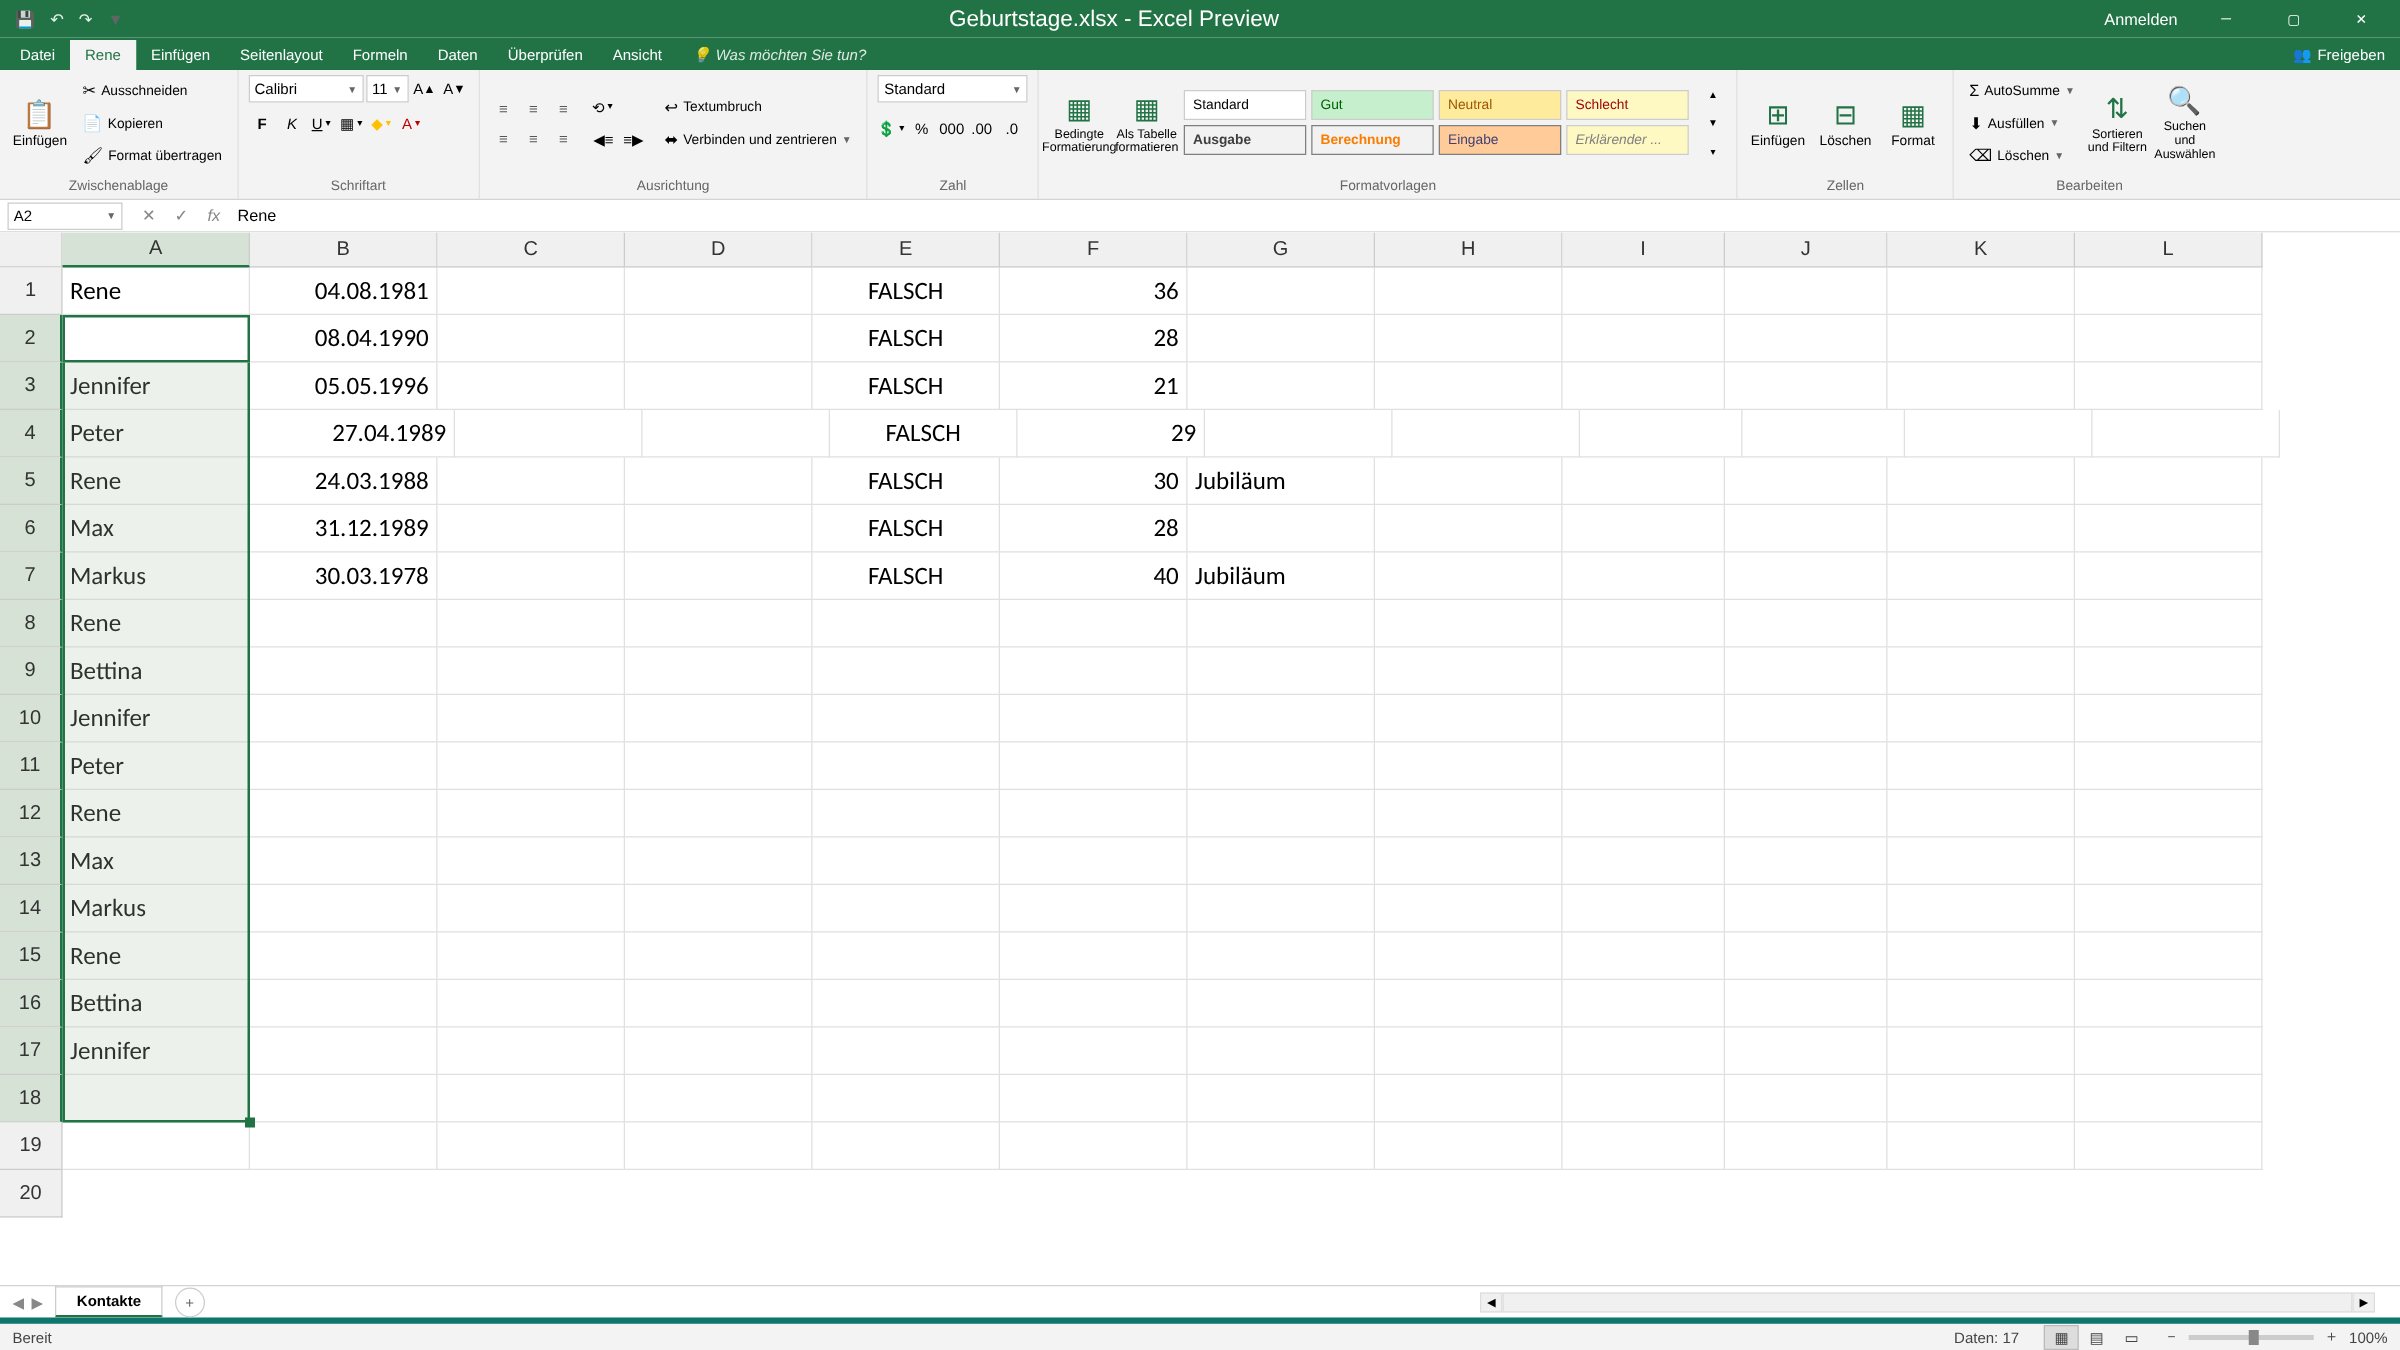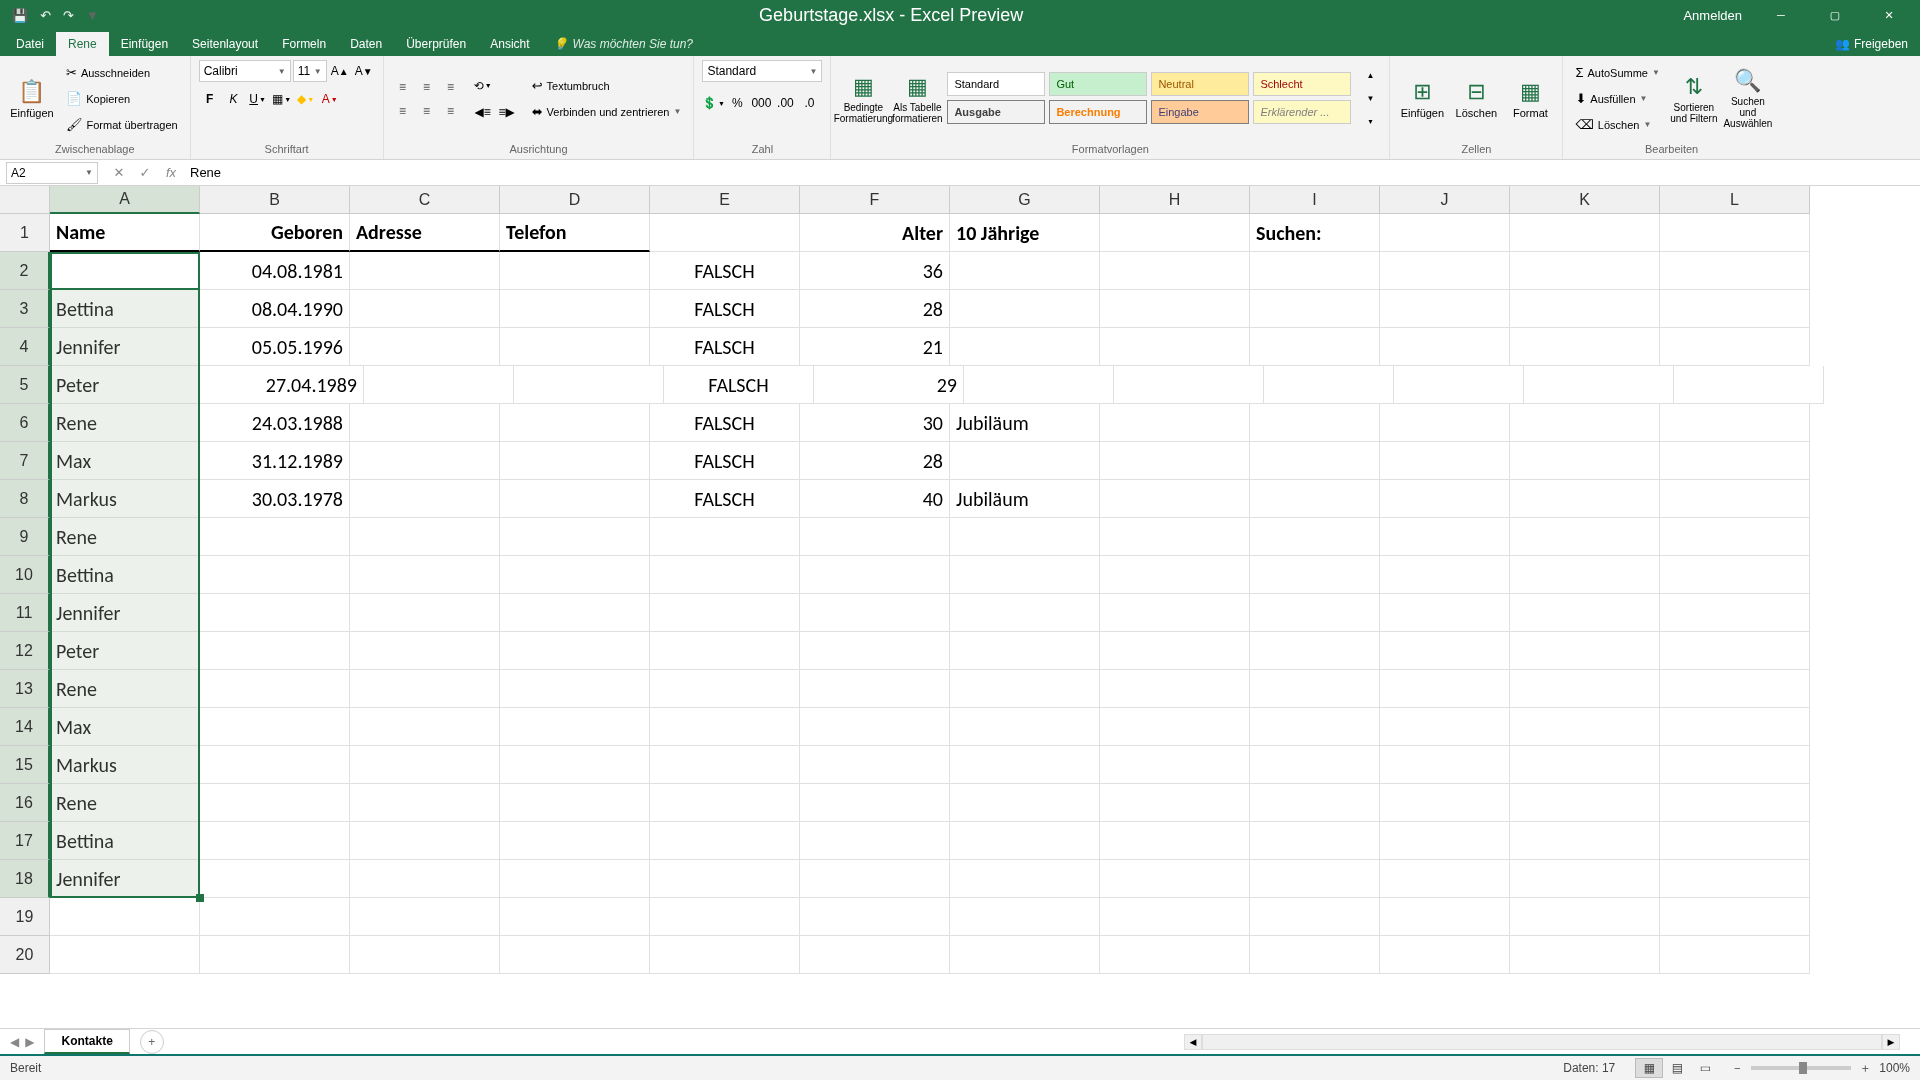--- a/index.html
+++ b/index.html
@@ -89,21 +89,21 @@
 
 .sheet-tabs { height: 26px; background: #fff; border-top: 1px solid #d4d4d4; display: flex; align-items: center; }
 .st-nav { display: flex; gap: 6px; padding: 0 10px; color: #888; }
 .st-tab { padding: 4px 16px; border: 1px solid #ccc; border-bottom: 2px solid #217346; background: #fff; font-size: 12px; font-weight: bold; }
 .st-add { width: 24px; height: 24px; border: 1px solid #ccc; border-radius: 50%; display: flex; align-items: center; justify-content: center; margin-left: 10px; color: #666; }
 .hscroll { flex: 1; display: flex; justify-content: flex-end; align-items: center; padding-right: 20px; }
 .hscroll-track { width: 680px; height: 16px; background: #f0f0f0; border: 1px solid #ddd; position: relative; }
 .hscroll-btn { width: 18px; height: 16px; background: #f0f0f0; border: 1px solid #ddd; display: flex; align-items: center; justify-content: center; font-size: 9px; }
 
 
-.status { height: 26px; background: #f3f3f3; border-top: 2px solid #0f766e; display: flex; align-items: center; padding: 0 10px; font-size: 12px; color: #444; }
+.status { height: 26px; background: #f3f3f3; border-top: 5px solid #0f766e; display: flex; align-items: center; padding: 0 10px; font-size: 12px; color: #444; }
 .status .spacer { flex: 1; }
 .status .view-btn { width: 28px; height: 20px; display: flex; align-items: center; justify-content: center; border: 1px solid transparent; }
 .status .view-btn.active { background: #ddd; border-color: #bbb; }
 .zoom-slider { width: 100px; height: 4px; background: #ccc; margin: 0 8px; position: relative; }
 .zoom-slider .thumb { position: absolute; left: 48px; top: -4px; width: 8px; height: 12px; background: #888; }
 
 .caret { font-size: 8px; color: #666; }
 </style>
 </head>
 <body>
@@ -379,34 +379,20 @@
       <div class="row-h sel">14</div>
       <div class="row-h sel">15</div>
       <div class="row-h sel">16</div>
       <div class="row-h sel">17</div>
       <div class="row-h sel">18</div>
       <div class="row-h">19</div>
       <div class="row-h">20</div>
     </div>
   <div class="cells" id="cells">
       <div class="cell-row">
-        <div class="cell header bb" style="width: 150px;">Name</div>
-        <div class="cell header bb num" style="width: 150px;">Geboren</div>
-        <div class="cell header bb" style="width: 150px;">Adresse</div>
-        <div class="cell header bb" style="width: 150px;">Telefon</div>
-        <div class="cell center" style="width: 150px;"></div>
-        <div class="cell header num" style="width: 150px;">Alter</div>
-        <div class="cell header" style="width: 150px;">10 Jährige</div>
-        <div class="cell" style="width: 150px;"></div>
-        <div class="cell header" style="width: 130px;">Suchen:</div>
-        <div class="cell" style="width: 130px;"></div>
-        <div class="cell" style="width: 150px;"></div>
-        <div class="cell" style="width: 150px;"></div>
-      </div>
-      <div class="cell-row">
         <div class="cell" style="width: 150px;">Rene</div>
         <div class="cell num" style="width: 150px;">04.08.1981</div>
         <div class="cell" style="width: 150px;"></div>
         <div class="cell" style="width: 150px;"></div>
         <div class="cell center" style="width: 150px;">FALSCH</div>
         <div class="cell num" style="width: 150px;">36</div>
         <div class="cell" style="width: 150px;"></div>
         <div class="cell" style="width: 150px;"></div>
         <div class="cell" style="width: 130px;"></div>
         <div class="cell" style="width: 130px;"></div>

